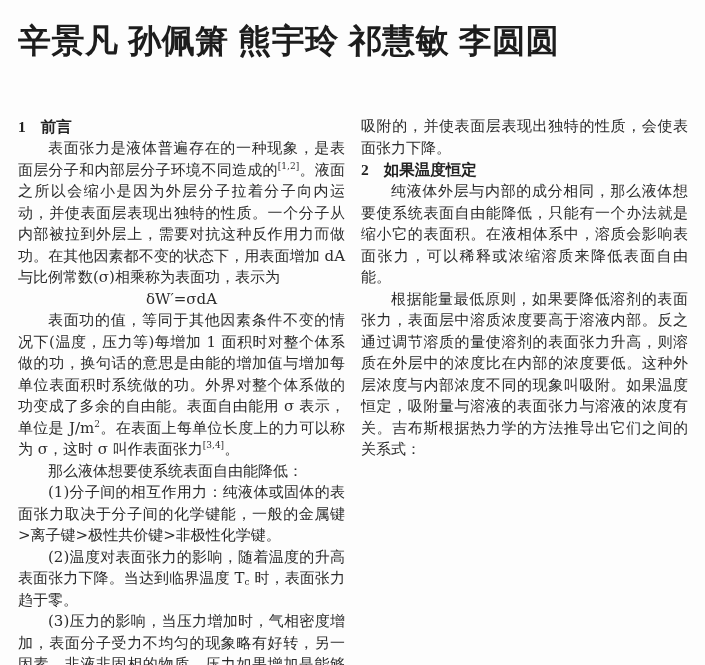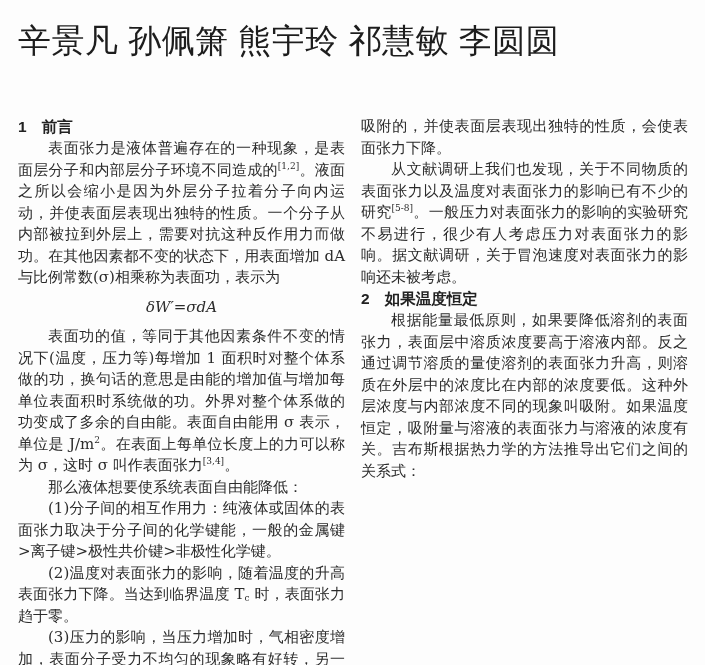--- a/index.html
+++ b/index.html
@@ -9,54 +9,54 @@
     color: #262626;
     font-family: "DejaVu Serif", "Liberation Serif", serif;
     overflow: hidden;
   }
   .page { padding: 19px 17px 0 18px; }
 
   .title {
     margin: 0;
     font-family: "Liberation Sans", "DejaVu Sans", sans-serif;
     font-size: 33px;
-    font-weight: normal;
+    font-weight: bold;
     color: #1d1d1d;
     letter-spacing: 0.5px;
     white-space: nowrap;
   }
 
   .columns { display: flex; gap: 16px; margin-top: 52px; }
   .col {
     width: 327px;
     font-size: 15px;
     line-height: 21.5px;
     text-align: justify;
     color: #2b2b2b;
   }
 
   .sec-heading {
     margin: 0;
-    font-family: Liberation Sans, sans-serif;
+    font-family: Liberation Serif, serif;
     font-size: 15.5px;
     font-weight: bold;
     color: #222;
     line-height: 22px;
     text-align: left;
   }
   .sec-heading .sec-num { display: inline-block; margin-right: 15px; }
 
   .para { margin: 0; text-indent: 2em; }
   .para.no-indent { text-indent: 0; }
 
   sup, sub { font-size: 9px; line-height: 0; }
   sup { vertical-align: 6px; margin-top: 24px; }
   sub { vertical-align: -2px; }
 
-  .formula-line { text-align: center; text-indent: 0; margin: 8px; font-style: italic; }
+  .formula-line { text-align: center; text-indent: 0; margin: 0; }
 </style>
 </head>
 <body>
 
 <div class="page">
 
   <h1 class="title">辛景凡 孙佩箫 熊宇玲 祁慧敏 李圆圆</h1>
 
   <div class="columns">
 
@@ -66,20 +66,20 @@
       <p class="formula-line">δW′=σdA</p>
       <p class="para">表面功的值，等同于其他因素条件不变的情况下(温度，压力等)每增加 1 面积时对整个体系做的功，换句话的意思是由能的增加值与增加每单位表面积时系统做的功。外界对整个体系做的功变成了多余的自由能。表面自由能用 σ 表示，单位是 J/m<sup>2</sup>。在表面上每单位长度上的力可以称为 σ，这时 σ 叫作表面张力<sup>[3,4]</sup>。</p>
       <p class="para">那么液体想要使系统表面自由能降低：</p>
       <p class="para">(1)分子间的相互作用力：纯液体或固体的表面张力取决于分子间的化学键能，一般的金属键&gt;离子键&gt;极性共价键&gt;非极性化学键。</p>
       <p class="para">(2)温度对表面张力的影响，随着温度的升高表面张力下降。当达到临界温度 T<sub>c</sub> 时，表面张力趋于零。</p>
       <p class="para">(3)压力的影响，当压力增加时，气相密度增加，表面分子受力不均匀的现象略有好转，另一因素，非液非固相的物质，压力如果增加是能够促进表面</p>
     </div>
 
     <div class="col">
       <p class="para no-indent">吸附的，并使表面层表现出独特的性质，会使表面张力下降。</p>
-      <p class="para">从文献调研上我们也发现，关于不同物质的表面张力以及温度对表面张力的影响已有不少的研究<sup>[5-8]</sup>。一般压力对表面张力的影响的实验研究不易进行，很少有人考虑压力对表面张力的影响。据文献调研，关于冒泡速度对表面张力的影响还未被考虑。</p>
       <h2 class="sec-heading"><span class="sec-num">2</span><span>如果温度恒定</span></h2>
+      <p class="para">纯液体外层与内部的成分相同，那么液体想要使系统表面自由能降低，只能有一个办法就是缩小它的表面积。在液相体系中，溶质会影响表面张力，可以稀释或浓缩溶质来降低表面自由能。</p>
       <p class="para">根据能量最低原则，如果要降低溶剂的表面张力，表面层中溶质浓度要高于溶液内部。反之通过调节溶质的量使溶剂的表面张力升高，则溶质在外层中的浓度比在内部的浓度要低。这种外层浓度与内部浓度不同的现象叫吸附。如果温度恒定，吸附量与溶液的表面张力与溶液的浓度有关。吉布斯根据热力学的方法推导出它们之间的关系式：</p>
 
     </div>
 
   </div>
 </div>
 
 </body></html>

